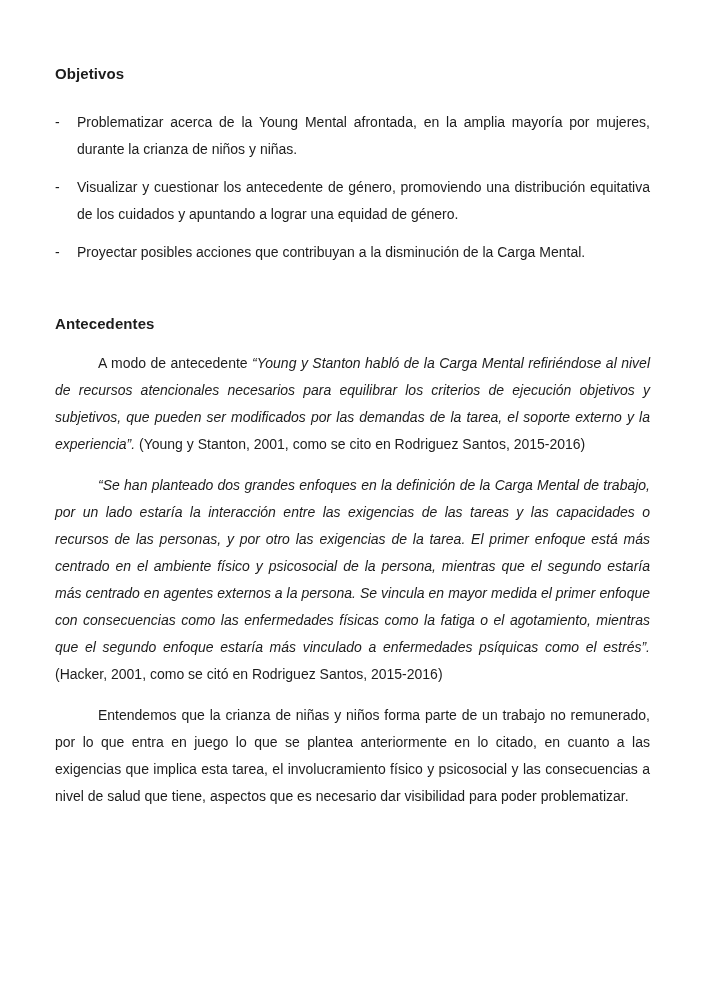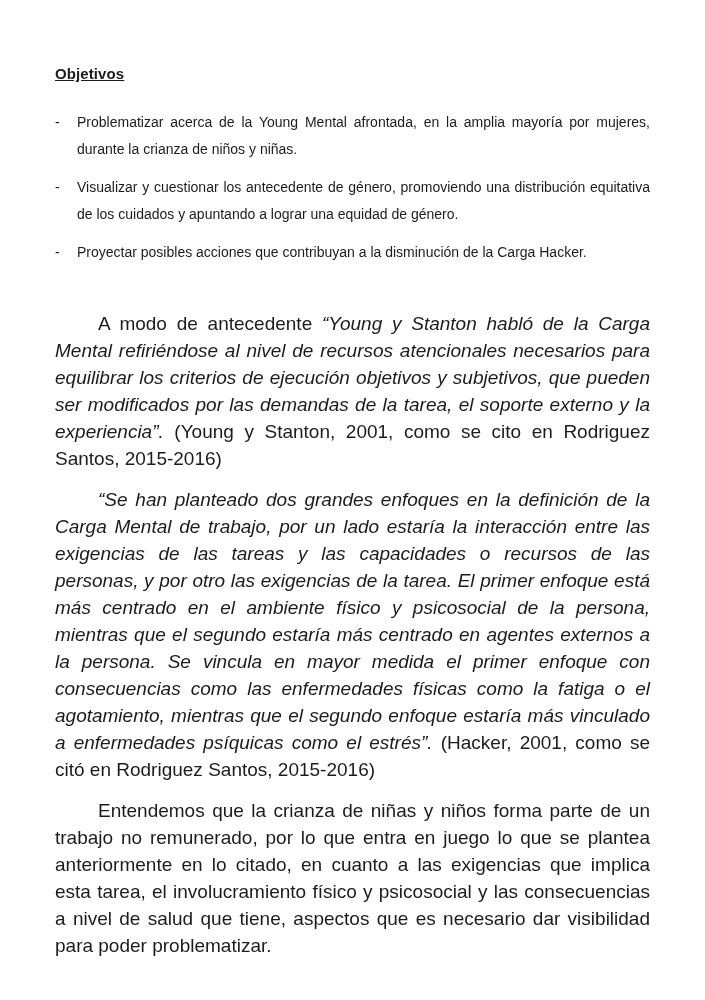--- a/index.html
+++ b/index.html
@@ -10,21 +10,20 @@
     box-sizing: border-box;
     background: #ffffff;
     color: #1c1c1c;
     font-family: "Liberation Sans", "DejaVu Sans", sans-serif;
     padding: 60px 55px 0 55px;
     overflow: hidden;
   }
   .heading {
     font-size: 15px;
     font-weight: 700;
-    text-decoration: underline;
     line-height: 27px;
     letter-spacing: 0.1px;
   }
   .bullet-list {
     list-style: none;
     margin: 22px 0 0 0;
     padding: 0;
   }
   .bullet-item {
     display: flex;
@@ -36,21 +35,21 @@
     flex: 0 0 22px;
     width: 22px;
   }
   .bullet-text {
     flex: 1;
     text-align: justify;
   }
   .section-antecedentes { margin-top: 44px; }
   .para {
     margin: 14px 0 0 0;
-    font-size: 19px;
+    font-size: 14px;
     line-height: 27px;
     text-align: justify;
     text-indent: 43px;
   }
   .para.first-after-heading { margin-top: 13px; }
   .quote-run { font-style: italic; }
   .cite-run { font-style: normal; }
 </style>
 </head>
 <body>
@@ -64,26 +63,27 @@
       <li class="bullet-item">
         <span class="bullet-marker">-</span>
         <span class="bullet-text">Problematizar acerca de la Young Mental afrontada, en la amplia mayoría por mujeres, durante la crianza de niños y niñas.</span>
       </li>
       <li class="bullet-item">
         <span class="bullet-marker">-</span>
         <span class="bullet-text">Visualizar y cuestionar los antecedente de género, promoviendo una distribución equitativa de los cuidados y apuntando a lograr una equidad de género.</span>
       </li>
       <li class="bullet-item">
         <span class="bullet-marker">-</span>
-        <span class="bullet-text">Proyectar posibles acciones que contribuyan a la disminución de la Carga Hacker.</span>
+        <span class="bullet-text">Proyectar posibles acciones que contribuyan a la disminución de la Carga Mental.</span>
       </li>
     </ul>
   </div>
 
   <div class="section-antecedentes">
+    <div class="heading">Antecedentes</div>
 
     <p class="para first-after-heading">
       <span class="lead-run">A modo de antecedente </span><span class="quote-run">“Young y Stanton habló de la Carga Mental refiriéndose al nivel de recursos atencionales necesarios para equilibrar los criterios de ejecución objetivos y subjetivos, que pueden ser modificados por las demandas de la tarea, el soporte externo y la experiencia”.</span><span class="cite-run"> (Young y Stanton, 2001, como se cito en Rodriguez Santos, 2015-2016)</span>
     </p>
 
     <p class="para">
       <span class="lead-run"></span><span class="quote-run">“Se han planteado dos grandes enfoques en la definición de la Carga Mental de trabajo, por un lado estaría la interacción entre las exigencias de las tareas y las capacidades o recursos de las personas, y por otro las exigencias de la tarea. El primer enfoque está más centrado en el ambiente físico y psicosocial de la persona, mientras que el segundo estaría más centrado en agentes externos a la persona. Se vincula en mayor medida el primer enfoque con consecuencias como las enfermedades físicas como la fatiga o el agotamiento, mientras que el segundo enfoque estaría más vinculado a enfermedades psíquicas como el estrés”.</span><span class="cite-run"> (Hacker, 2001, como se citó en Rodriguez Santos, 2015-2016)</span>
     </p>
 
     <p class="para">

